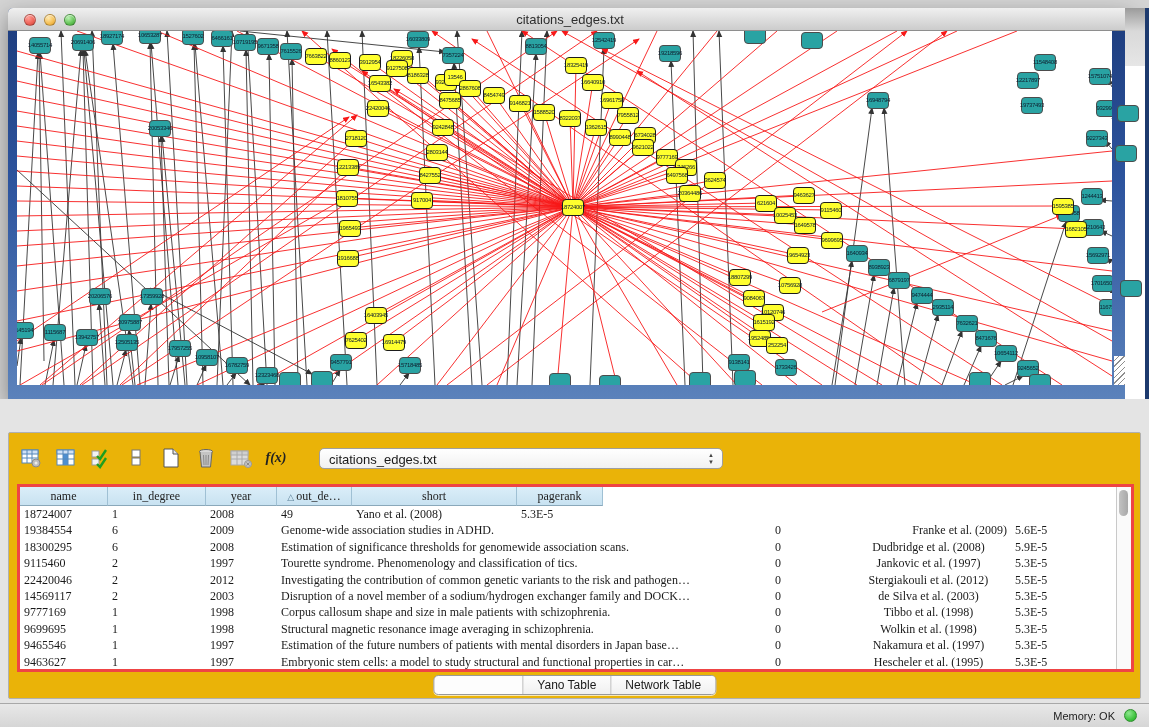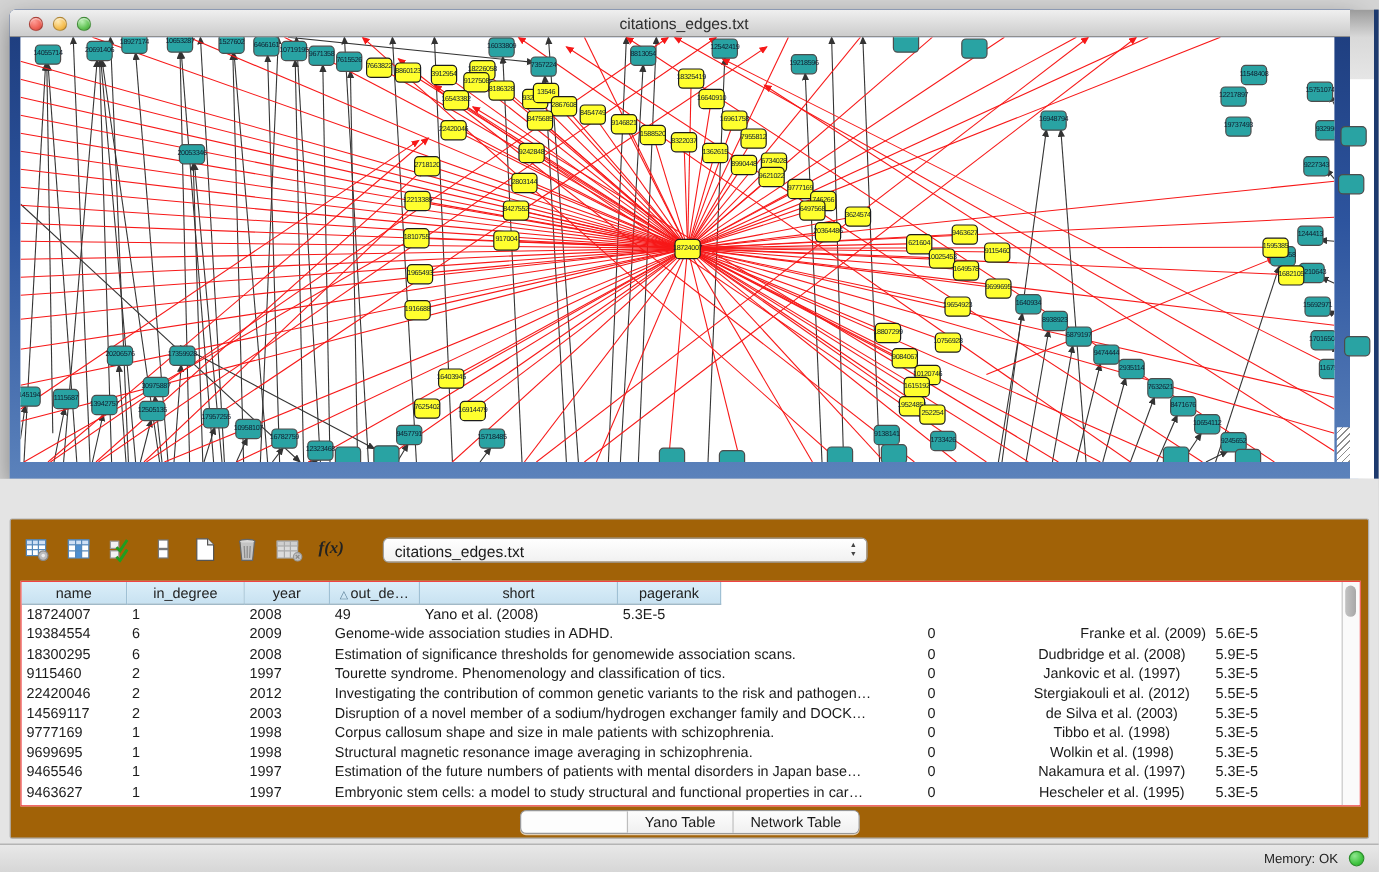--- a/index.html
+++ b/index.html
@@ -45,32 +45,32 @@
   .panel { position:absolute; left:0; top:399px; width:1149px; height:328px; background:#e4e4e4; }
   .panel-header { position:absolute; left:0; top:0; width:100%; height:33px;
     background:linear-gradient(#efefef,#dedede); border-bottom:1px solid #b6b6b6; }
   .panel-title { position:absolute; left:14px; top:9px; font-size:13px; color:#333; }
   .float-icon { position:absolute; right:34px; top:8px; width:16px; height:16px; }
   .float-icon .sq1 { position:absolute; left:0; top:3px; width:9px; height:9px; border:1.5px solid #344b75; }
   .float-icon .sq2 { position:absolute; left:5px; top:0; width:10px; height:10px; border:1.5px solid #9a8a45; background:#f4f0e2; }
   .close-icon { position:absolute; right:8px; top:6px; font-size:16px; font-weight:bold; color:#1c1c1c; }
 
   .panel-content { position:absolute; left:8px; top:33px; width:1133px; height:267px;
-    background:#a16207; border:1px solid #b0b0b0; border-radius:2px; }
+    background:#eab308; border:1px solid #b0b0b0; border-radius:2px; }
 
   .toolbar { position:absolute; left:10px; top:10px; height:30px; display:flex; align-items:center; gap:11px; }
   .tbtn { width:24px; height:24px; display:flex; align-items:center; justify-content:center; position:relative; }
   .fx { font-family:"Liberation Serif",serif; font-style:italic; font-weight:bold; font-size:14px; color:#222; }
   .combo { margin-left:20px; width:404px; height:21px; border:1px solid #9f9f9f; border-radius:5px;
     background:linear-gradient(#ffffff,#f1f1f1); position:relative; }
   .combo-label { position:absolute; left:9px; top:3px; font-size:13px; color:#1a1a1a; }
   .combo-arrows { position:absolute; right:8px; top:3px; font-size:6px; color:#444; line-height:7px; text-align:center; }
 
   .table-frame { position:absolute; left:8px; top:51px; width:1117px; height:188px;
-    background:#ffffff; border:1px solid #ef4444; overflow:hidden; }
+    background:#ffffff; border:3px solid #ef4444; overflow:hidden;font-family:Liberation Serif, serif; }
   .thead { display:flex; height:19px; }
   .th { background:linear-gradient(#dbeef9,#c8e2f1); border-right:1px solid #9fc0d4;
     border-bottom:1px solid #8aa8ba; font-size:12px; color:#222; text-align:center;
     line-height:18px; white-space:nowrap; overflow:hidden; }
   .sort-tri { font-size:9px; color:#5b7f97; margin-right:2px; }
   .trow { display:flex; height:16.4px; }
   .td { font-size:12px; color:#1a1a1a; line-height:16px; padding:0 4px;
     white-space:nowrap; overflow:hidden; }
   .vscroll { position:absolute; right:0; top:0; width:15px; height:100%;
     background:#fafafa; border-left:1px solid #c9c9c9; }

